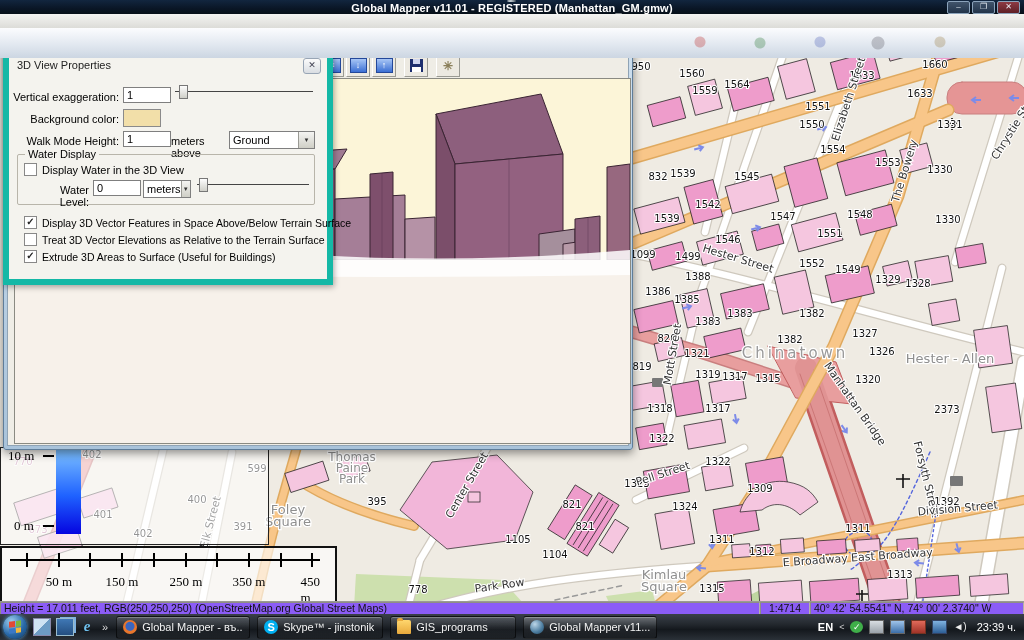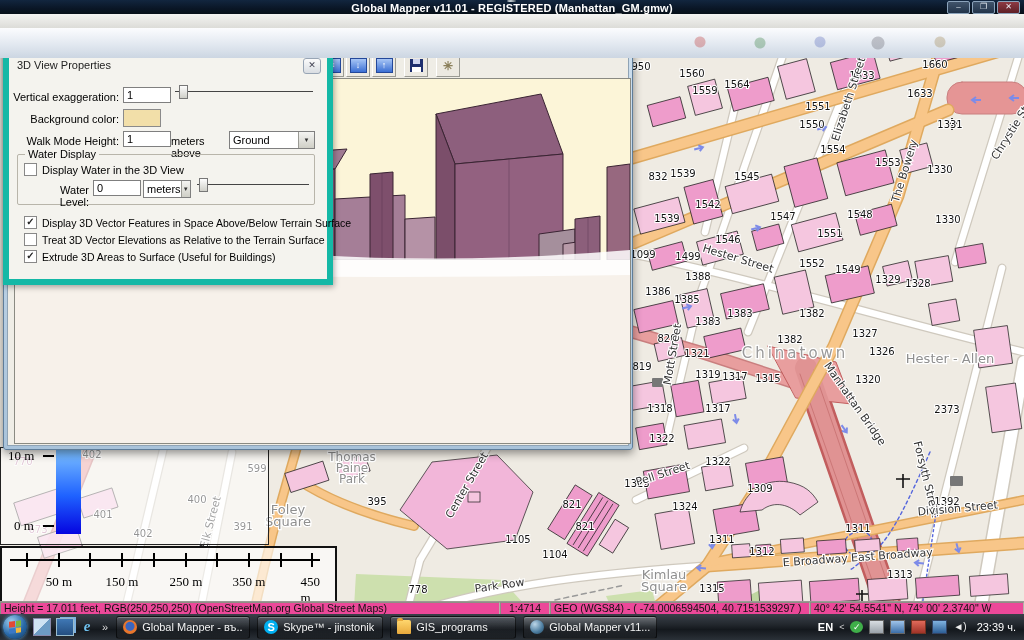--- a/index.html
+++ b/index.html
@@ -98,21 +98,21 @@
   .ddown .dval{flex:1;padding-left:3px;font-size:11px;}
   .ddown .dbtn{width:15px;height:100%;background:linear-gradient(#f4f4f2,#cfcfc6);border-left:1px solid #9a9a94;
     font-size:6px;text-align:center;line-height:16px;color:#333;}
   .grp{position:absolute;border:1px solid #b8b5aa;border-radius:2px;}
   .grp .gcap{position:absolute;left:7px;top:-7px;background:#f4f3ee;padding:0 3px;font-size:11px;}
   .chk{position:absolute;width:11px;height:11px;background:#fff;border:1px solid #888;
     font-size:10px;line-height:10px;text-align:center;color:#222;font-weight:bold;}
   .chklab{position:absolute;font-size:11px;white-space:nowrap;}
 
   
-  #statusbar{left:0;top:601px;width:1024px;height:13px;background:#ec4899;border-top:1px solid #9a9a94;
+  #statusbar{left:0;top:601px;width:1024px;height:13px;background:#8b5cf6;border-top:1px solid #9a9a94;
     display:flex;font-size:10.5px;color:#111;align-items:center;}
   #statusbar .sec{border:1px solid #b5b2a8;border-top-color:#8f8d85;border-left-color:#8f8d85;height:11px;
     line-height:11px;padding:0 3px;white-space:nowrap;overflow:hidden;}
   #st-left{flex:1;border:none;padding-left:3px;}
 
   
   #taskbar{left:0;top:614px;width:1024px;height:26px;
     background:linear-gradient(#3a4049,#23282e 40%,#14181d 60%,#2b3138);display:flex;align-items:center;color:#eee;}
   #orb{width:24px;height:24px;border-radius:50%;margin:0 6px 0 3px;position:relative;
     background:radial-gradient(circle at 35% 28%,#9fd0f0,#2a6aa8 55%,#123a63);box-shadow:0 0 4px #58a0d8;}
@@ -635,21 +635,20 @@
   <span>Tools</span>
   <span>Search</span>
   <span>GPS</span>
   <span>Help</span>
 </div>
 <div class="abs" id="toolsliver"></div>
 
 <div class="abs" id="statusbar">
   <span class="sec" id="st-left">Height = 17.011 feet, RGB(250,250,250) (OpenStreetMap.org Global Street Maps)</span>
   <span class="sec" style="width:42px;text-align:center;">1:4714</span>
-  <span class="sec" style="width:252px;">GEO (WGS84) - ( -74.0006594504, 40.7151539297 )</span>
   <span class="sec" style="width:206px;">40° 42' 54.5541" N, 74° 00' 2.3740" W</span>
 </div>
 
 <div class="abs" id="taskbar">
   <div id="orb">
     <div class="fl">
         <i class="f1"></i>
         <i class="f2"></i>
         <i class="f3"></i>
         <i class="f4"></i>

